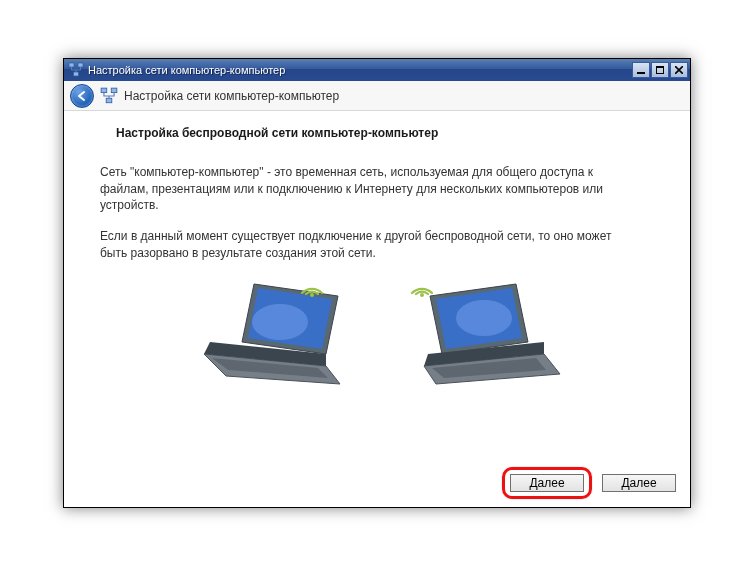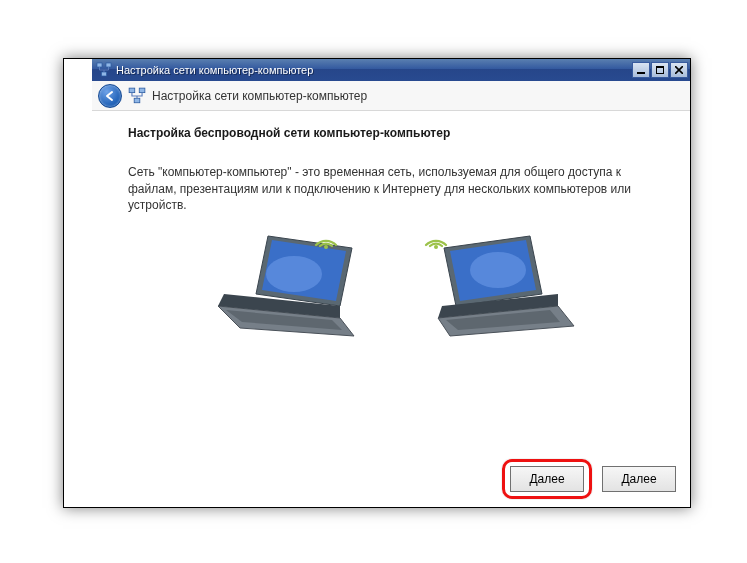--- a/index.html
+++ b/index.html
@@ -15,21 +15,20 @@
   }
   .window {
     position: absolute;
     left: 63px;
     top: 58px;
     width: 628px;
     height: 450px;
     border: 1px solid #000;
     box-shadow: 0 0 14px rgba(0,0,0,0.5);
     background: #fff;
-    padding-left: 28px;
   }
   
   .titlebar {
     height: 22px;
     background: linear-gradient(to bottom, #5a7fb0 0%, #33599f 45%, #26468a 46%, #284a90 100%);
     display: flex;
     align-items: center;
     color: #fff;
     font-size: 11px;
     padding: 0 2px;
@@ -79,21 +78,21 @@
   .content {
     padding: 14px 26px 8px 36px;
     color: #333;
     font-size: 12px;
     line-height: 1.4;
   }
   .content h1 {
     font-size: 12px;
     font-weight: 700;
     color: #1a1a1a;
-    margin: 0 0 22px 0;
+    margin: 0 0 22px 16px;
   }
   .content p { margin: 0 0 14px 0; max-width: 540px; }
   .illus {
     display: flex;
     justify-content: center;
     gap: 40px;
     margin-top: 4px;
   }
   .laptop {
     width: 170px;
@@ -110,21 +109,21 @@
   .footer {
     position: absolute;
     bottom: 8px;
     right: 14px;
     display: flex;
     align-items: center;
     gap: 10px;
   }
   .btn {
     min-width: 74px;
-    height: 26px;
+    height: 18px;
     border: 1px solid #707070;
     background: linear-gradient(#f6f6f6, #e3e3e3);
     font-family: inherit;
     font-size: 12px;
     padding: 0 14px;
     cursor: pointer;
   }
   .highlight {
     border: 3px solid #e11;
     border-radius: 10px;
@@ -180,20 +179,21 @@
         <rect x="5.5" y="10" width="5" height="4" fill="#8fb6e6" stroke="#2a5aa0" stroke-width="0.7"></rect>
         <path d="M3.5 5 L3.5 8 L12.5 8 L12.5 5 M8 8 L8 10" stroke="#5a7dbb" stroke-width="1" fill="none"></path>
       </svg>
     </span>
     <span class="header-title">Настройка сети компьютер-компьютер</span>
   </div>
 
   <div class="content">
     <h1>Настройка беспроводной сети компьютер-компьютер</h1>
     <p>Сеть "компьютер-компьютер" - это временная сеть, используемая для общего доступа к файлам, презентациям или к подключению к Интернету для нескольких компьютеров или устройств.</p>
+    <p>Если в данный момент существует подключение к другой беспроводной сети, то оно может быть разорвано в результате создания этой сети.</p>
 
     <div class="illus">
 
       <div class="laptop left">
         <span class="wifi-arc">
           <svg width="28" height="24" viewBox="0 0 28 24">
             <path d="M4 19 A14 14 0 0 1 24 19" stroke="#9cc24a" stroke-width="2.3" fill="none" stroke-linecap="round"></path>
             <path d="M8 20 A9 9 0 0 1 20 20" stroke="#9cc24a" stroke-width="2.3" fill="none" stroke-linecap="round"></path>
             <circle cx="14" cy="21" r="2" fill="#9cc24a"></circle>
           </svg>

